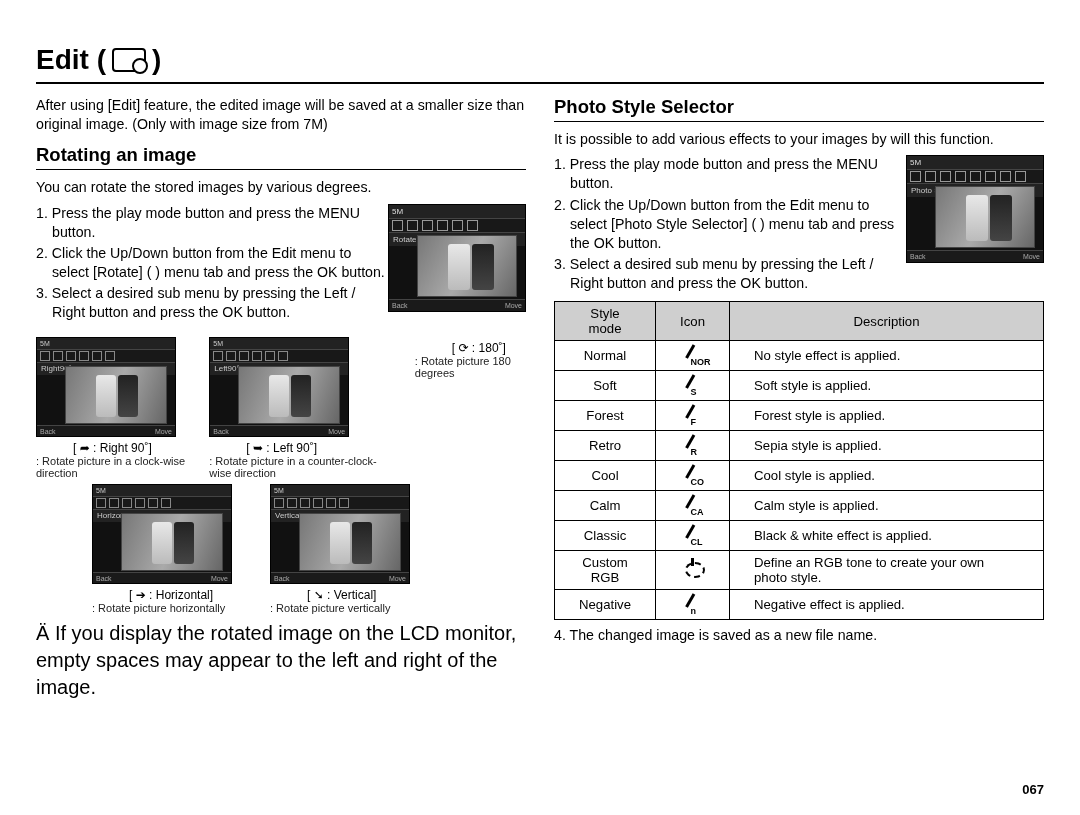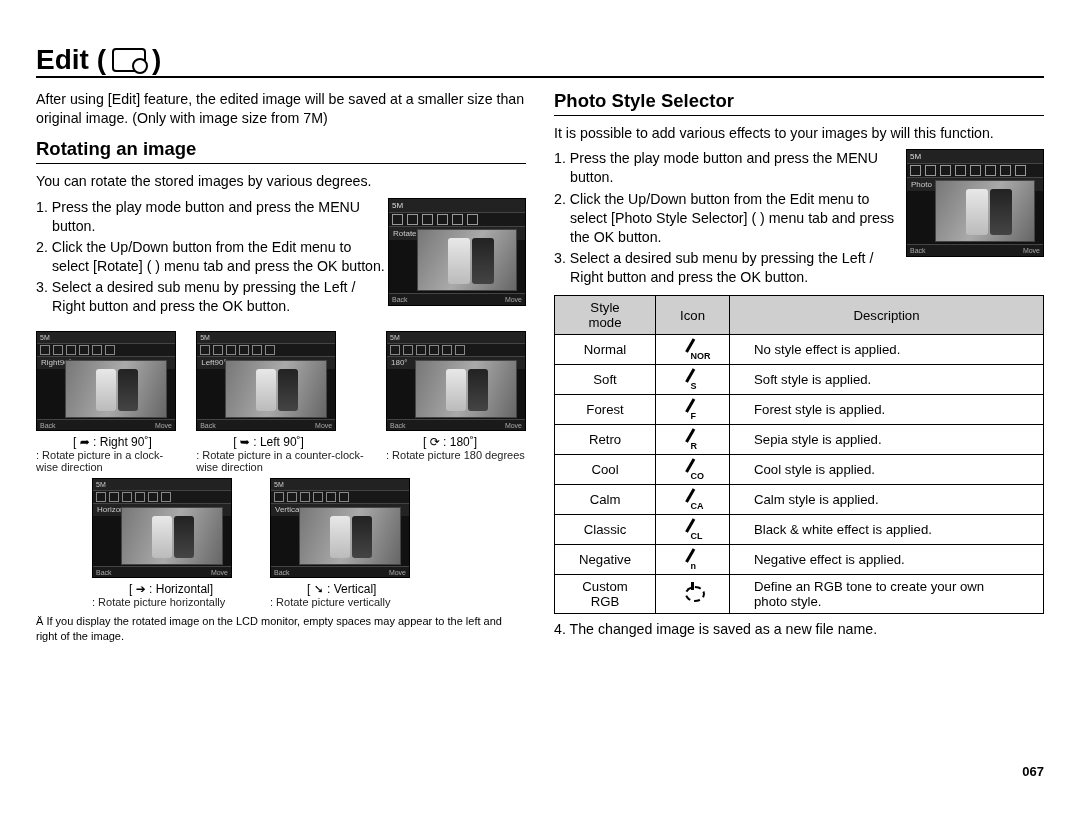--- a/index.html
+++ b/index.html
@@ -9,20 +9,21 @@
     background: #fff;
     font-family: Arial, Helvetica, sans-serif;
     color: #000;
     padding: 44px 36px 18px 36px;
     position: relative;
   }
   .page-title {
     font-size: 28px;
     font-weight: bold;
     border-bottom: 2px solid #000;
+    padding-bottom: 6px;
     margin-bottom: 12px;
     display: flex;
     align-items: center;
   }
   .page-title .icon {
     display: inline-block;
     width: 34px; height: 24px;
     border: 2px solid #000;
     margin: 0 6px;
     border-radius: 4px;
@@ -97,21 +98,21 @@
     background:linear-gradient(#e8e8e8,#bbb); border-radius:3px;
   }
   .mini-lcd .photo::after{
     content:""; position:absolute; left:52px; top:8px; width:20px; height:42px;
     background:linear-gradient(#222,#444); border-radius:3px;
   }
   .mini-lcd .bottombar{position:absolute;bottom:0;left:0;right:0;height:11px;background:#1a1a1a;border-top:1px solid #444;font-size:7px;color:#aaa;display:flex;justify-content:space-between;padding:0 3px;line-height:11px;}
   .cap-title{font-size:12px;margin-top:4px;margin-left:37px;}
   .cap-desc{font-size:11px;color:#222;line-height:1.15;}
   .thumbs-row2{display:flex;gap:38px;margin-top:4px;justify-content:flex-start;padding-left:56px;}
-  .note{font-size:11px;line-height:1.35;margin-top:6px;}
+  .note{font-size:20px;line-height:1.35;margin-top:6px;}
 
   
   table.styles {
     border-collapse: collapse;
     width: 100%;
     margin-top: 6px;
     font-size: 13.2px;
   }
   table.styles th, table.styles td {
     border: 1px solid #000;
@@ -136,21 +137,21 @@
   .style-icon::after{
     content: attr(data-sub);
     position:absolute; left:9px; bottom:-2px; font-size:9px; font-weight:bold;
   }
   .style-icon.rgb::before{ transform:rotate(0); left:9px; height:8px; top:0;}
   .style-icon.rgb::after{
     content:""; left:3px; bottom:2px; width:16px; height:12px;
     border:2px dashed #000; border-radius:50%;
   }
   .pagenum{
-    position:absolute; right:36px; bottom:36px; font-size:13px; font-weight:bold;
+    position:absolute; right:36px; bottom:18px; font-size:13px; font-weight:bold;
   }
 </style>
 </head>
 <body>
 
 <div class="page-title">
   <span>Edit (</span>
   <span class="icon"></span>
   <span> )</span>
 </div>
@@ -225,37 +226,20 @@
             <div class="photo"></div>
             <div class="bottombar">
               <span>Back</span>
               <span>Move</span>
             </div>
           </div>
           <div class="cap-title">[  ➥  :  Left 90˚]</div>
           <div class="cap-desc">: Rotate picture in a counter-clock-wise direction</div>
         </div>
         <div class="thumbwrap">
-          <div class="mini-lcd">
-            <div class="topbar">5M</div>
-            <div class="iconrow">
-              <span></span>
-              <span></span>
-              <span></span>
-              <span></span>
-              <span></span>
-              <span></span>
-            </div>
-            <div class="label">180°</div>
-            <div class="photo"></div>
-            <div class="bottombar">
-              <span>Back</span>
-              <span>Move</span>
-            </div>
-          </div>
           <div class="cap-title">[  ⟳  :   180˚]</div>
           <div class="cap-desc">: Rotate picture 180 degrees</div>
         </div>
       </div>
     <div class="thumbs-row2" id="thumbs-row2">
         <div class="thumbwrap">
           <div class="mini-lcd">
             <div class="topbar">5M</div>
             <div class="iconrow">
               <span></span>
@@ -370,29 +354,29 @@
             <td class="mode">Calm</td>
             <td class="icon-cell"><span class="style-icon" data-sub="CA"></span></td>
             <td>Calm style is applied.</td>
           </tr>
           <tr>
             <td class="mode">Classic</td>
             <td class="icon-cell"><span class="style-icon" data-sub="CL"></span></td>
             <td>Black &amp; white effect is applied.</td>
           </tr>
           <tr>
+            <td class="mode">Custom RGB</td>
+            <td class="icon-cell"><span class="style-icon rgb" data-sub=""></span></td>
+            <td>Define an RGB tone to create your own photo style.</td>
+          </tr>
+          <tr>
             <td class="mode">Negative</td>
             <td class="icon-cell"><span class="style-icon" data-sub="n"></span></td>
             <td>Negative effect is applied.</td>
           </tr>
-          <tr>
-            <td class="mode">Custom RGB</td>
-            <td class="icon-cell"><span class="style-icon rgb" data-sub=""></span></td>
-            <td>Define an RGB tone to create your own photo style.</td>
-          </tr>
         </tbody>
     </table>
 
     <p class="para" style="margin-top:6px;">4. The changed image is saved as a new file name.</p>
   </div>
 </div>
 
 <div class="pagenum">067</div>
 
 </body></html>

